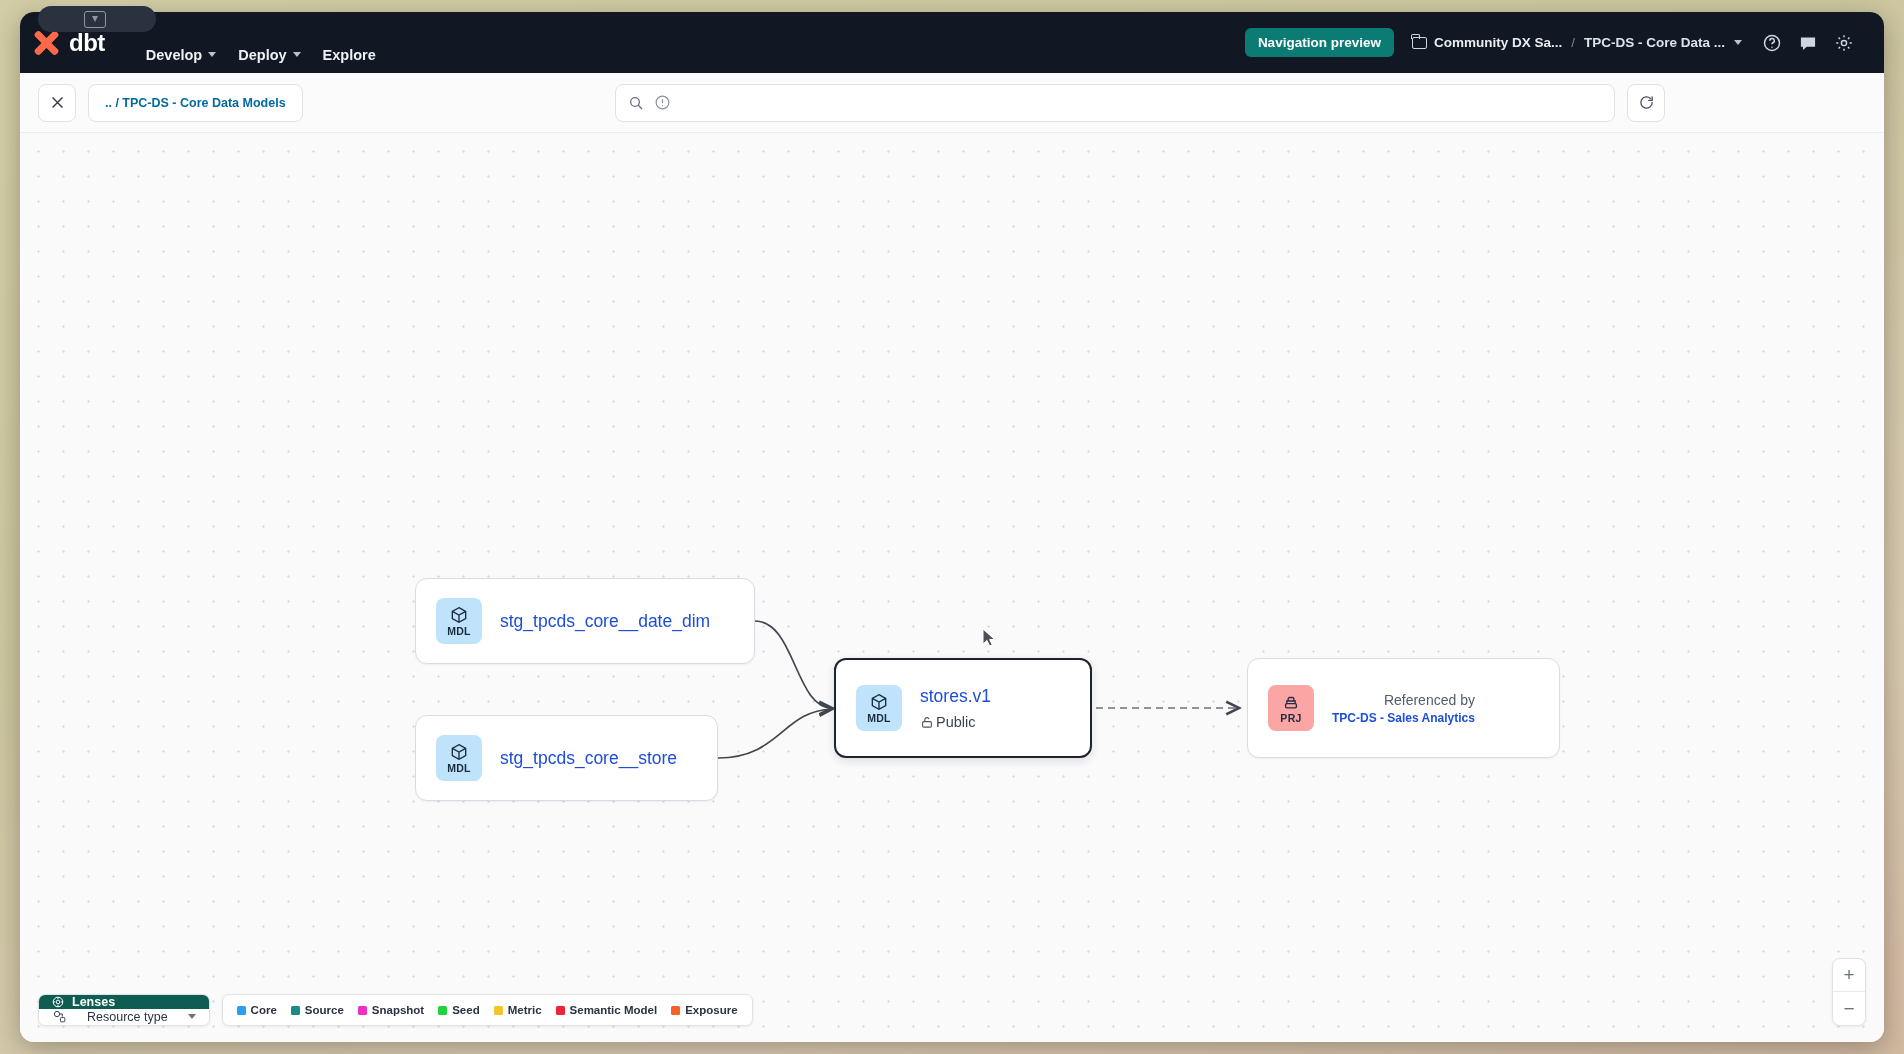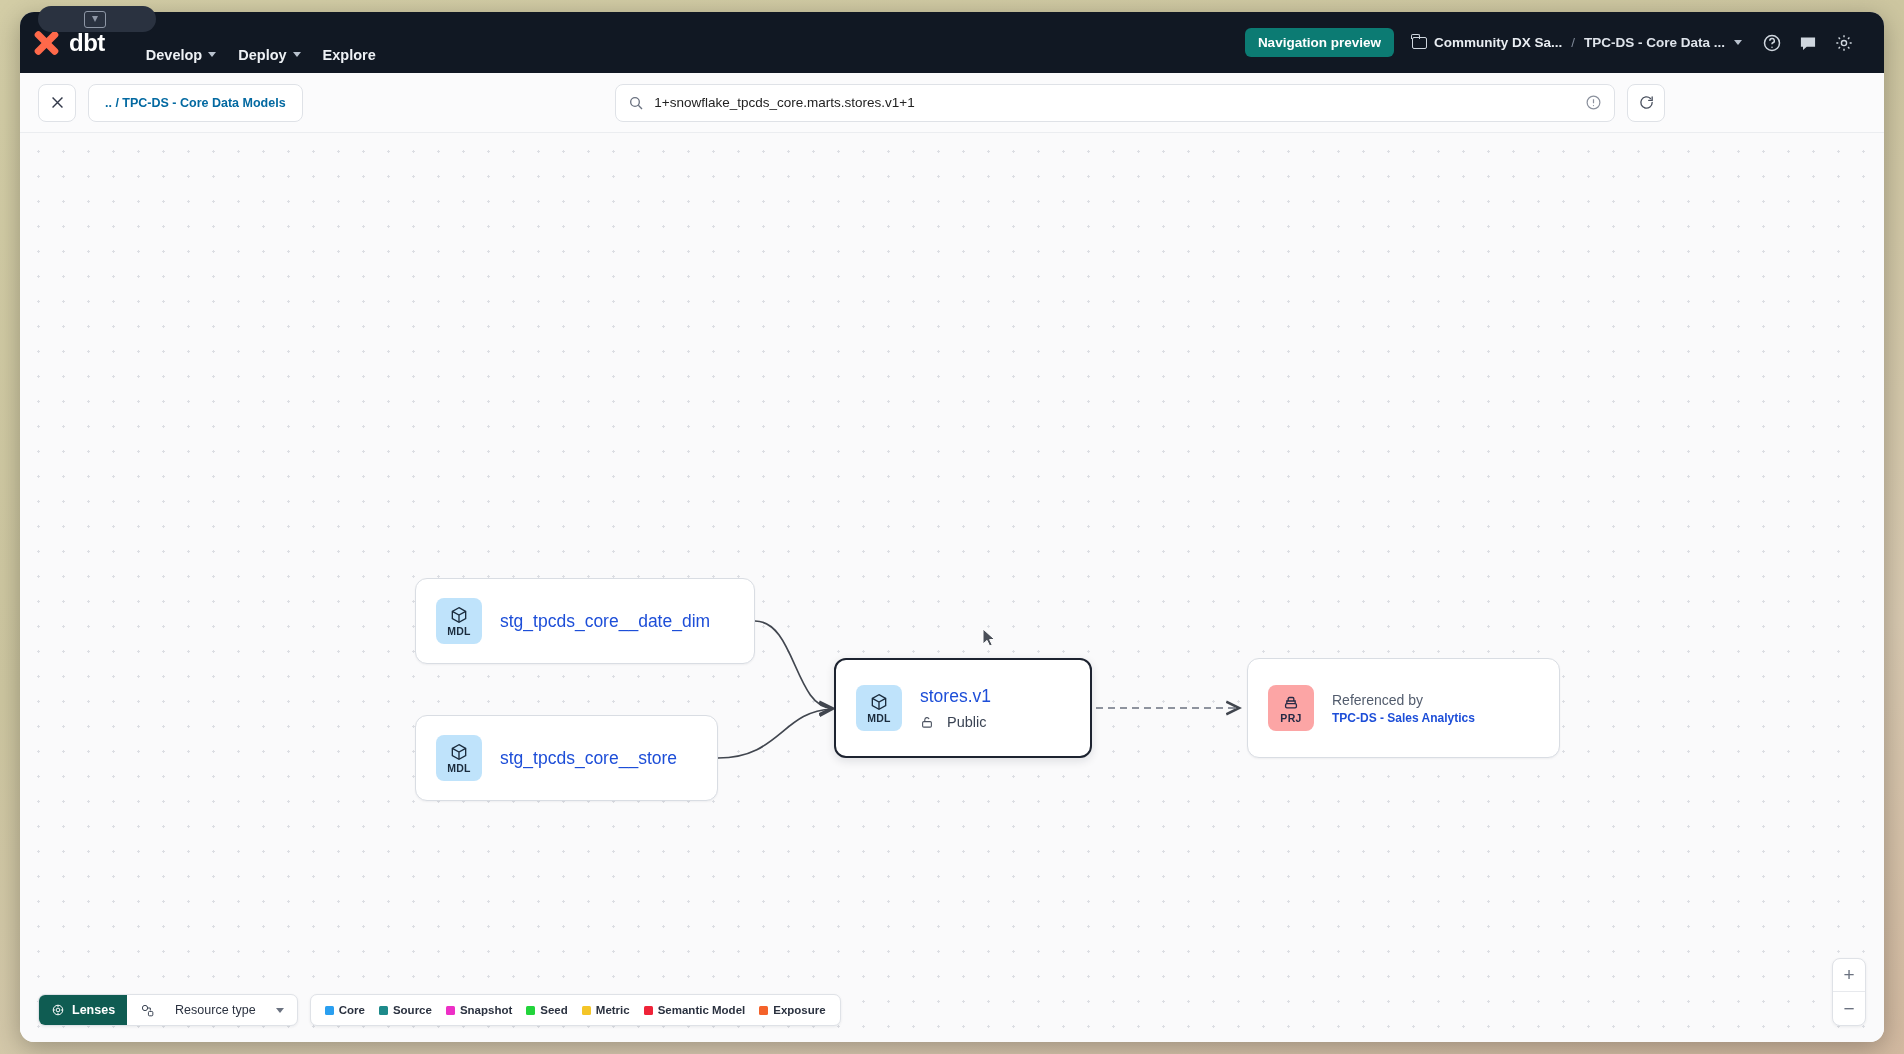--- a/index.html
+++ b/index.html
@@ -83,47 +83,47 @@
     border:none; outline:none; flex:1 1 auto; font-size:13.5px; color:#222; background:transparent;
     font-family:"Liberation Sans",sans-serif;
   }
   #refresh-btn{width:38px;height:38px;border:1px solid #dfe2e7;border-radius:8px;background:#fff;
     display:flex;align-items:center;justify-content:center;cursor:pointer;flex:none;}
   
   #canvas {
     position:relative; flex:1 1 auto; overflow:hidden;
     background-color:#fafafb;
     background-image: radial-gradient(circle, #dcdee3 1.1px, transparent 1.2px);
-    background-size: 25px 25px; background-position: 6px 6px;
+    background-size: 25px 25px; background-position: 6px 6px; text-align: right;
   }
   #edges { position:absolute; inset:0; width:100%; height:100%; pointer-events:none; }
   .node {
     position:absolute; background:#fff; border:1px solid #d9dde3; border-radius:12px;
     display:flex; align-items:center; padding: 0 20px; gap:18px; cursor:pointer;
     box-shadow: 0 1px 2px rgba(16,24,40,.05);
   }
   .node.selected { border:2.5px solid #1d2330; box-shadow: 0 3px 10px rgba(16,24,40,.12); }
   .badge { width:46px;height:46px;border-radius:8px;display:flex;flex-direction:column;
            align-items:center;justify-content:center;gap:1px;flex:none; }
   .badge.mdl{ background:#bfe3fb; color:#1a2b3c; }
   .badge.prj{ background:#fca5a5; color:#252a45; }
   .badge-label{font-size:10.5px;font-weight:700;letter-spacing:.3px;line-height:1;}
   .node-title { font-size:17.5px; color:#1d4ed8; font-weight:400; white-space:nowrap; }
   .node-title.bold { font-weight:600; }
-  .node-sub { display:flex; align-items:center; gap:13px; font-size:14.5px; color:#3b4454; margin-top:7px;}
+  .node-sub { display:flex; align-items:center; gap:2px; font-size:14.5px; color:#3b4454; margin-top:7px;}
   .node-sub-small { font-size:14px; color:#525c6d; }
   .node-col { display:flex; flex-direction:column; justify-content:center; }
   
   #cursor { position:absolute; left:962px; top:495px; width:14px; height:20px; pointer-events:none; }
   
   #bottombar {
     position:absolute; left:18px; bottom:16px; display:flex; align-items:center; gap:12px; z-index:4;
   }
   #lens-group{ display:flex; height:32px; border-radius:7px; overflow:hidden; border:1px solid #dfe2e7; background:#fff;
-     box-shadow:0 1px 3px rgba(16,24,40,.07); }
+     box-shadow:0 1px 3px rgba(16,24,40,.07);flex-direction:column; }
   #lenses-btn{ background:#0f5c52; color:#fff; display:flex;align-items:center;gap:7px;
      padding:0 12px; font-size:12.5px; font-weight:600; cursor:pointer; }
   #restype-btn{ display:flex;align-items:center;gap:20px;padding:0 13px;font-size:12.5px;color:#2b3240;cursor:pointer;font-weight:500;}
   #legend{ height:32px; border:1px solid #dfe2e7; border-radius:7px; background:#fff; display:flex; align-items:center;
      gap:14px; padding:0 14px; box-shadow:0 1px 3px rgba(16,24,40,.07); }
   .lg{ display:flex;align-items:center;gap:5px; font-size:11.5px; color:#2b3240; font-weight:600; white-space:nowrap;}
   .sw{ width:9px;height:9px;border-radius:1.5px;flex:none; }
   #zoomctl{ position:absolute; right:18px; bottom:16px; width:34px; border:1px solid #dfe2e7;
      border-radius:8px; background:#fff; overflow:hidden; z-index:4; box-shadow:0 1px 3px rgba(16,24,40,.07);}
   .zbtn{ height:33px; display:flex;align-items:center;justify-content:center; font-size:19px; color:#6b7280; cursor:pointer;}
@@ -198,21 +198,20 @@
         </svg>
       </div>
       <div id="proj-crumb">.. / TPC-DS - Core Data Models</div>
 
       <div id="search-zone">
         <div id="searchbar">
           <svg width="16" height="16" viewBox="0 0 24 24" stroke="#6b7280" stroke-width="2" fill="none">
             <circle cx="10.5" cy="10.5" r="6.5"></circle>
               <path d="M15.5 15.5 21 21"></path>
           </svg>
-          <input id="search-input" type="text" value="1+snowflake_tpcds_core.marts.stores.v1+1" style="">
           <svg width="17" height="17" viewBox="0 0 24 24" stroke="#8b919d" stroke-width="1.7" fill="none">
             <circle cx="12" cy="12" r="9"></circle>
               <path d="M12 7.5v5.5"></path>
               <circle cx="12" cy="16.3" r=".9" fill="#8b919d" stroke="none"></circle>
           </svg>
         </div>
         <div id="refresh-btn">
           <svg width="17" height="17" viewBox="0 0 24 24" stroke="#4b5260" stroke-width="1.9" fill="none" stroke-linecap="round">
             <path d="M20 12a8 8 0 1 1-2.4-5.7"></path>
               <path d="M20 4.2V9h-4.8"></path>

